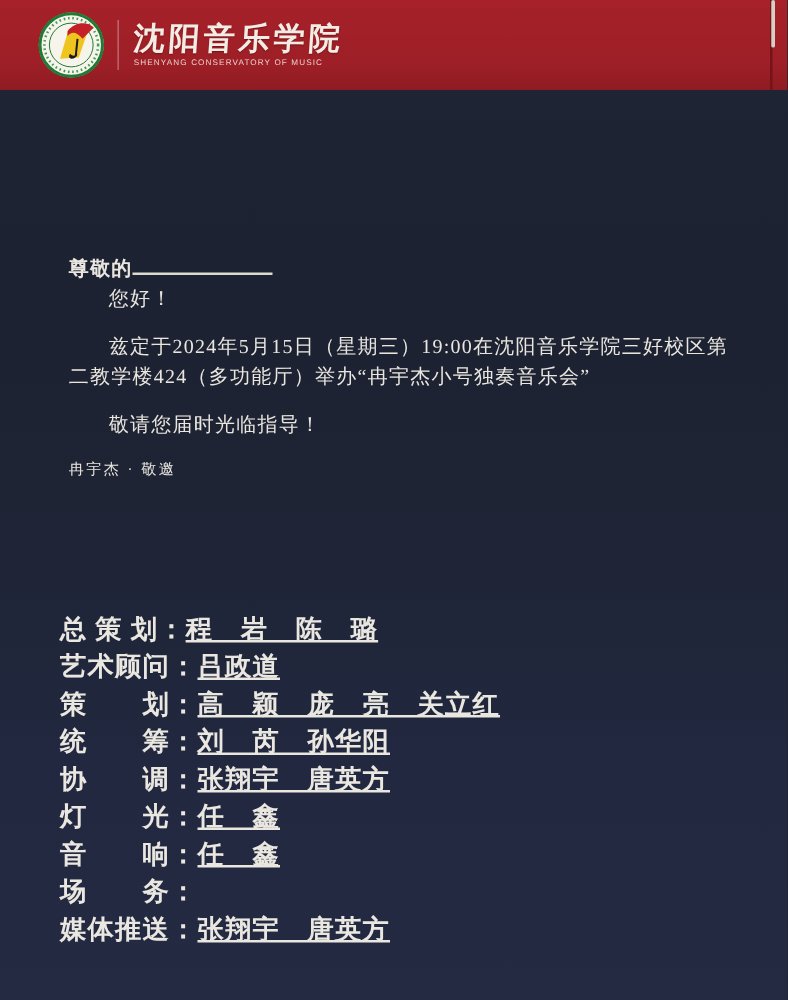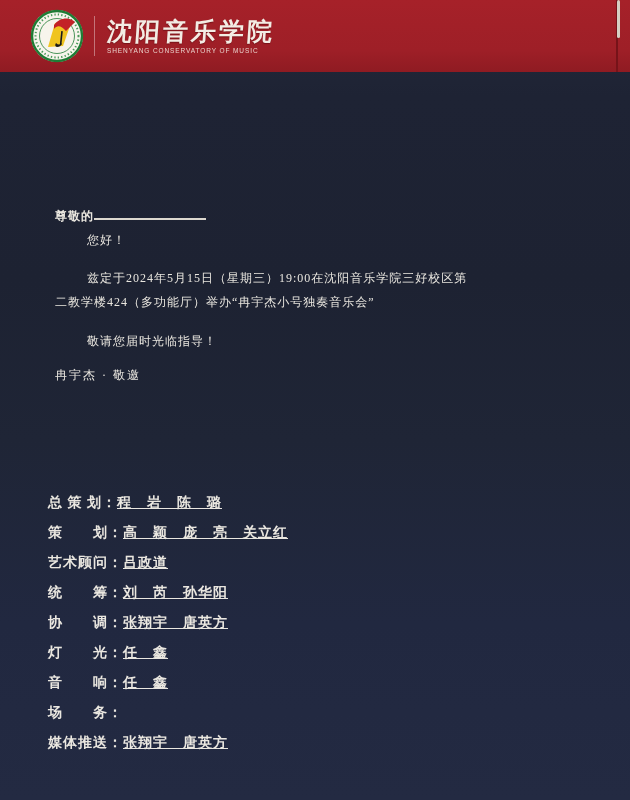--- a/index.html
+++ b/index.html
@@ -69,21 +69,21 @@
   }
 
   
   .main {
     flex: 1;
     color: #e9e6df;
     padding: 0 62px 0 55px;
     box-sizing: border-box;
   }
   .line {
-    font-size: 12px;
+    font-size: 16px;
     line-height: 24px;
     letter-spacing: 1px;
     white-space: pre;
   }
   .salutation { margin-top: 132px; font-weight: bold; }
   .blank-line {
     display: inline-block;
     width: 112px;
     border-bottom: 2px solid #dcd8cf;
     height: 14px;
@@ -99,21 +99,21 @@
     font-size: 12px;
     letter-spacing: 2px;
   }
 
   
   .credits {
     margin-top: 104px;
     margin-left: -7px; 
   }
   .credit-line {
-    font-size: 14px;
+    font-size: 21px;
     line-height: 30px;
     font-weight: bold;
     letter-spacing: 1px;
     color: #eae7e0;
     white-space: pre;
     display: flex;
   }
   .credit-role { flex: 0 0 auto; }
   .credit-names { flex: 0 0 auto; text-decoration: underline; }
 </style>
@@ -156,25 +156,25 @@
 
     <div class="signature">冉宇杰 · 敬邀</div>
 
     <div class="credits">
 
         <div class="credit-line">
           <span class="credit-role">总 策 划：</span><span class="credit-names">程　岩　陈　璐</span>
         </div>
 
         <div class="credit-line">
+          <span class="credit-role">艺术顾问：</span><span class="credit-names">吕政道</span>
+        </div>
+
+        <div class="credit-line">
           <span class="credit-role">策　　划：</span><span class="credit-names">高　颖　庞　亮　关立红</span>
-        </div>
-
-        <div class="credit-line">
-          <span class="credit-role">艺术顾问：</span><span class="credit-names">吕政道</span>
         </div>
 
         <div class="credit-line">
           <span class="credit-role">统　　筹：</span><span class="credit-names">刘　芮　孙华阳</span>
         </div>
 
         <div class="credit-line">
           <span class="credit-role">协　　调：</span><span class="credit-names">张翔宇　唐英方</span>
         </div>
 

